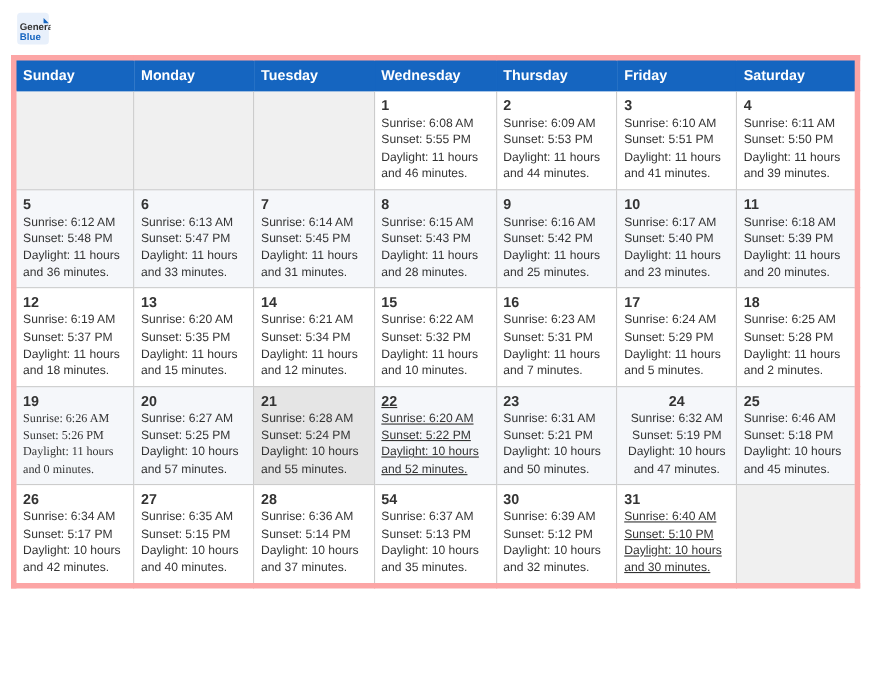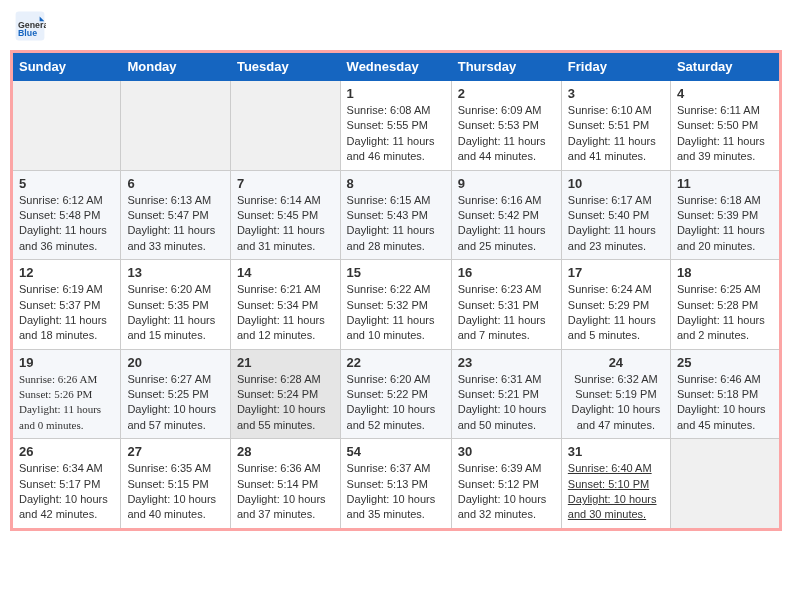--- a/index.html
+++ b/index.html
@@ -38,21 +38,21 @@
       font-weight: bold;
       color: #333;
     }
     .location {
       font-size: 14px;
       color: #555;
     }
     .calendar {
       width: 100%;
       border-collapse: collapse;
-      border: 3px solid #fca5a5;
+      border: 5px solid #fca5a5;
     }
     .calendar th {
       background: #1565c0;
       color: #fff;
       text-align: left;
       padding: 6px 6px;
       font-size: 13px;
       font-weight: bold;
       border: 1px solid #1565c0;
     }
@@ -272,21 +272,21 @@
 Daylight: 10 hours
 and 57 minutes.</div>
           </td>
           <td style="background: #e5e5e5; margin-left: 36px;">
             <div class="day-number">21</div>
             <div class="day-info" style="white-space: pre-line;">Sunrise: 6:28 AM
 Sunset: 5:24 PM
 Daylight: 10 hours
 and 55 minutes.</div>
           </td>
-          <td style="background: rgb(245, 247, 250);">
+          <td style="background: rgb(245, 247, 250); text-decoration: underline;">
             <div class="day-number">22</div>
             <div class="day-info" style="white-space: pre-line;">Sunrise: 6:20 AM
 Sunset: 5:22 PM
 Daylight: 10 hours
 and 52 minutes.</div>
           </td>
           <td style="background: rgb(245, 247, 250);">
             <div class="day-number">23</div>
             <div class="day-info" style="white-space: pre-line;">Sunrise: 6:31 AM
 Sunset: 5:21 PM

